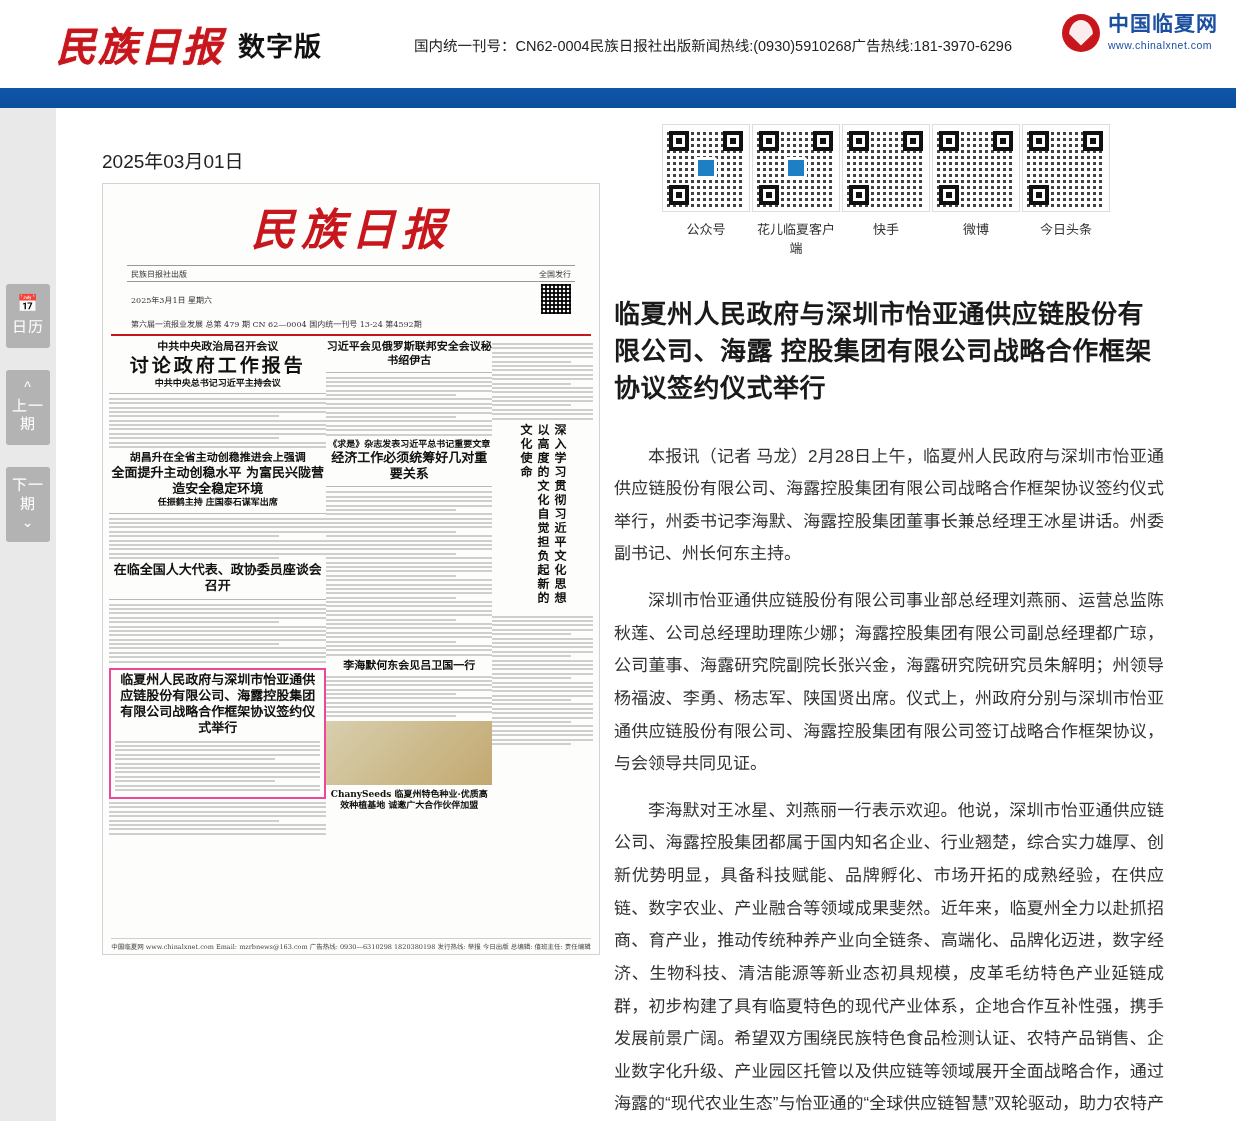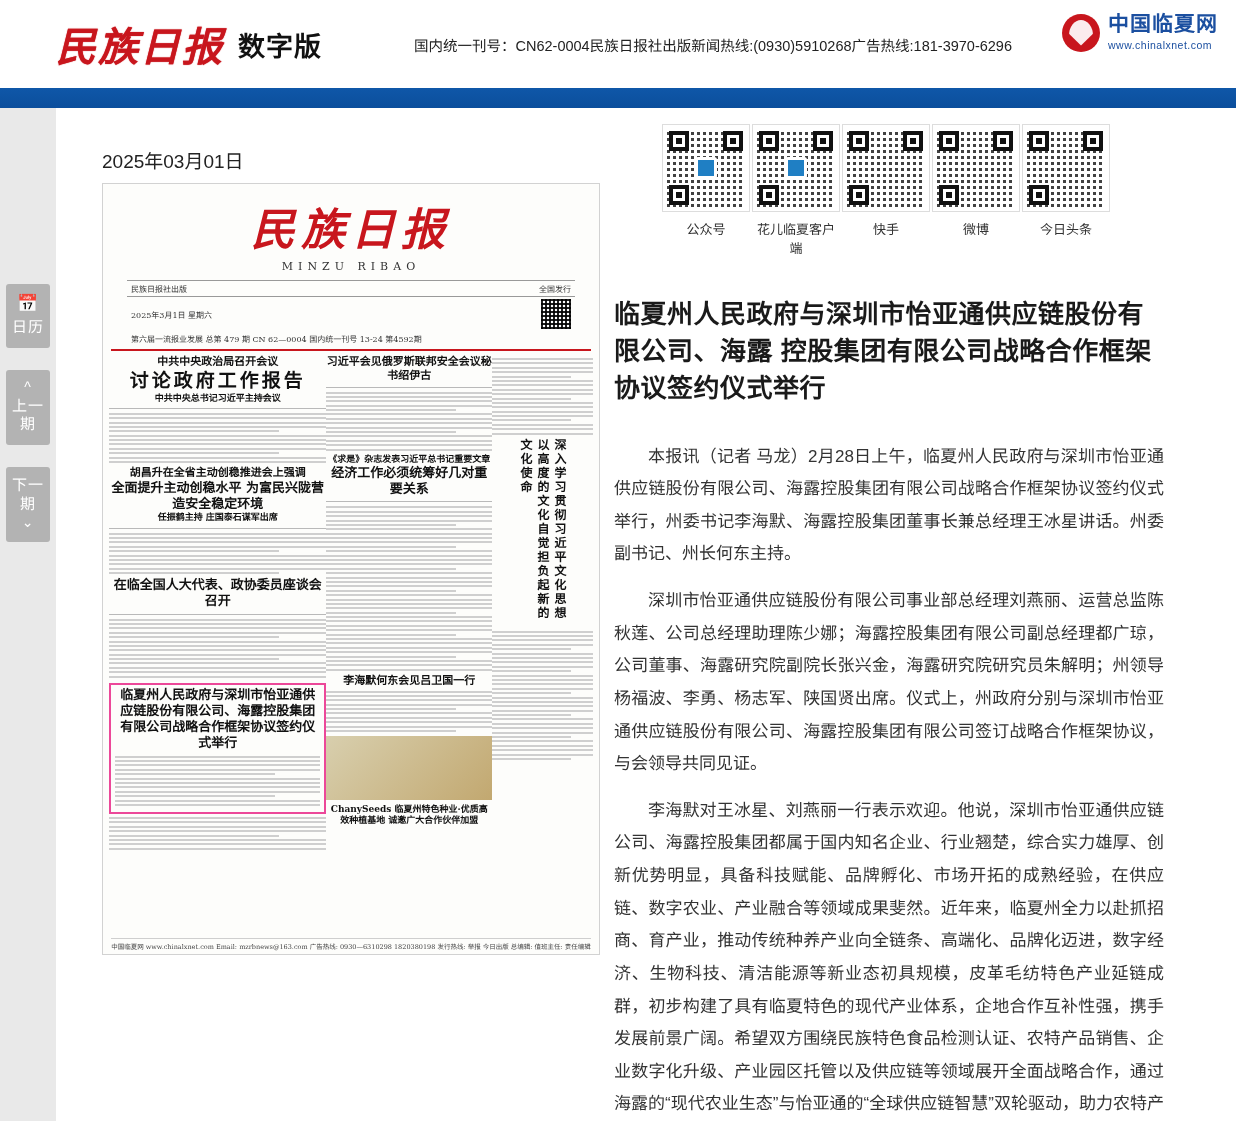--- a/index.html
+++ b/index.html
@@ -324,21 +324,20 @@
       <span class="rail-arrow">⌄</span>
     </div>
   </div>
 
   <div class="left-col">
     <div class="issue-date">2025年03月01日</div>
 
     <div class="paper">
       <div class="np-plate">
         <div class="np-title">民族日报</div>
-        <div class="np-pinyin">MINZU   RIBAO</div>
       </div>
       <div class="np-meta">
         <span>民族日报社出版</span>
         <span>全国发行</span>
       </div>
       <div class="np-sub">
         <span>2025年3月1日    星期六</span>
         <span class="np-qr"></span>
       </div>
       <div class="np-sub">

